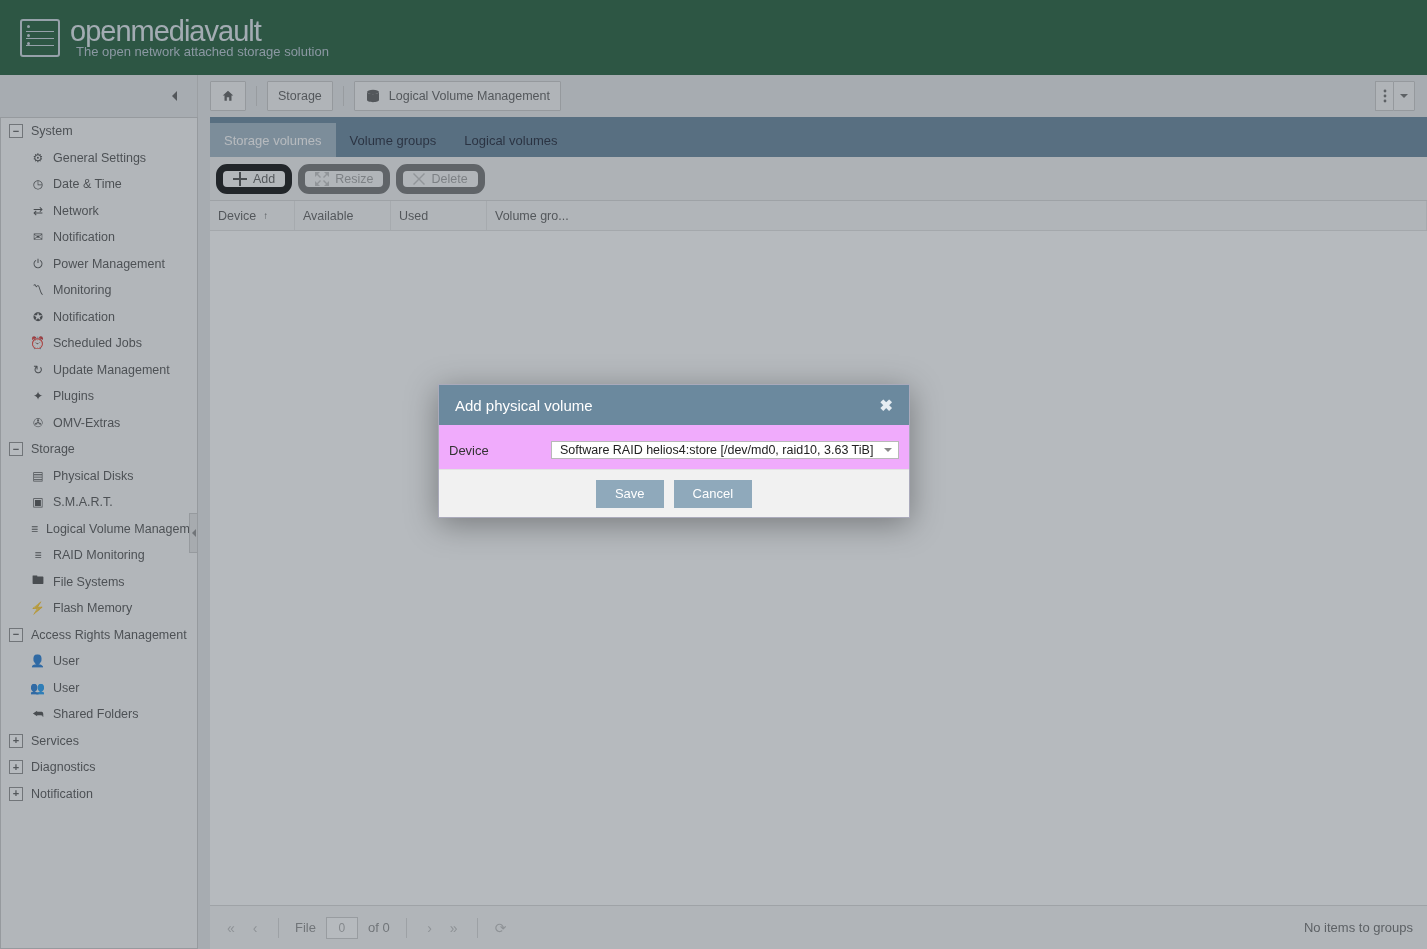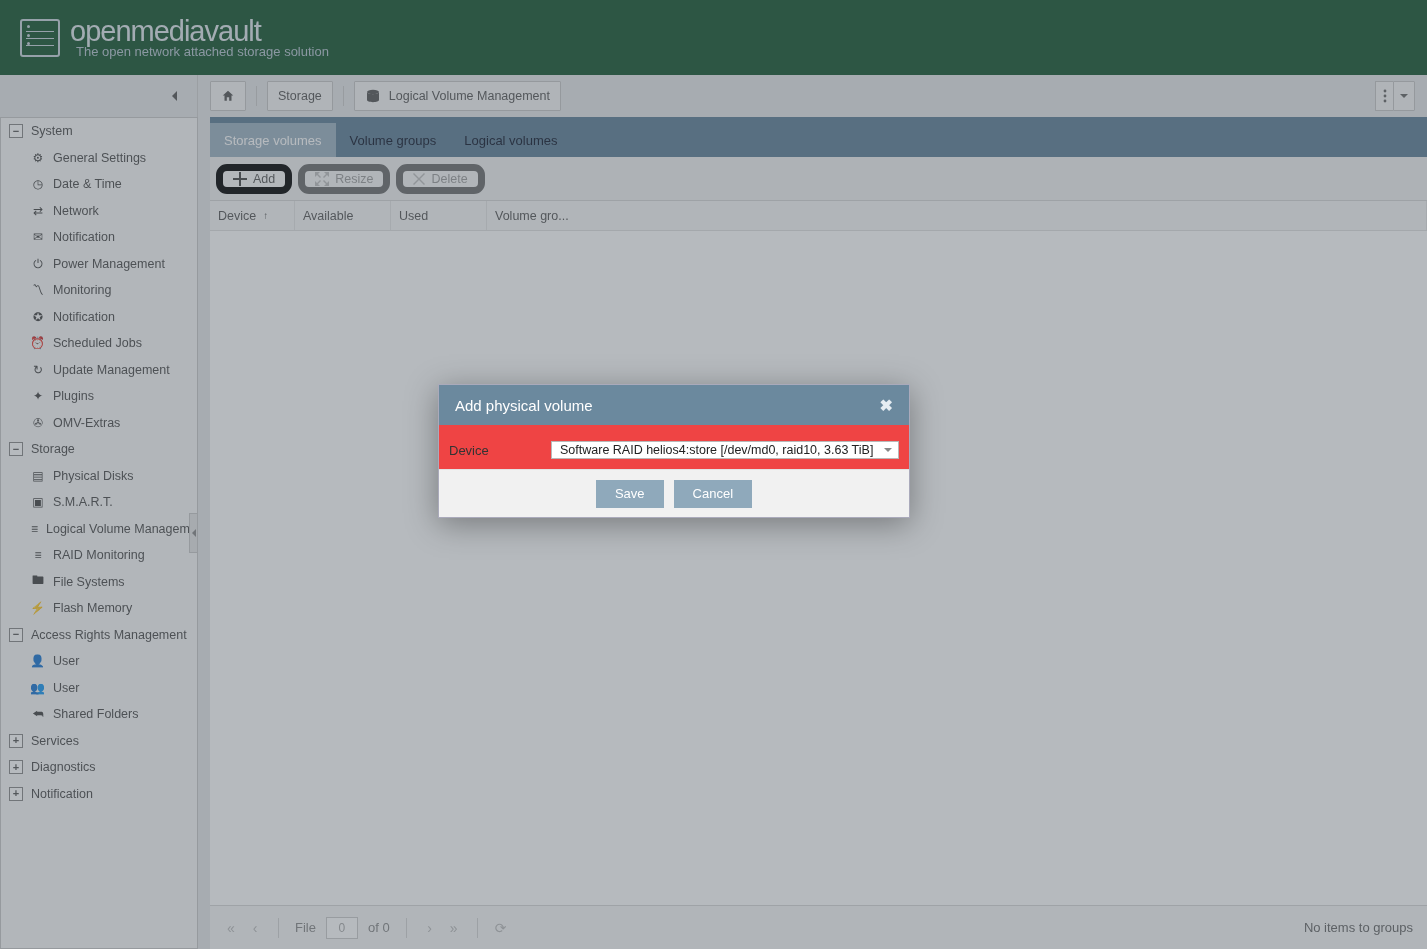--- a/index.html
+++ b/index.html
@@ -55,21 +55,21 @@
   .cols { height:30px; background:#f7f7f7; border-bottom:1px solid #e1e1e1; display:flex;}
   .col { border-right:1px solid #e4e4e4; display:flex; align-items:center; padding:0 8px; color:#555; font-size:12.5px;}
   .grid-body{position:absolute; top:114px; bottom:44px; left:0; right:0; background:#fff;}
   .pager { position:absolute; bottom:0; left:0; right:0; height:44px; border-top:1px solid #d8d8d8; background:#f7f7f7; display:flex; align-items:center; padding:0 14px; gap:10px; color:#888;}
   .pager .vs{width:1px;height:20px;background:#d4d4d4;margin:0 6px}
   .pg-num{width:32px;height:22px;border:1px solid #ccc;background:#fff;text-align:center;font-size:12px;color:#aaa}
   .pager .nav{width:14px;text-align:center;font-size:14px;color:#bbb}
   .pager .right{margin-left:auto;color:#666}
 
   
-  .dialog { position:absolute; z-index:100; left:438px; top:384px; width:472px; background:#ef4444; border:1px solid #aab; box-shadow:0 6px 30px rgba(0,0,0,.35); }
+  .dialog { position:absolute; z-index:100; left:438px; top:384px; width:472px; background:#f0abfc; border:1px solid #aab; box-shadow:0 6px 30px rgba(0,0,0,.35); }
   .dlg-title { height:40px; background:#6b899e; color:#fff; display:flex; align-items:center; padding:0 16px; font-size:15px;}
   .dlg-close{margin-left:auto; font-size:16px; color:#e6edf2; font-weight:bold;}
   .dlg-body{padding:16px 10px 10px; display:flex; align-items:center; gap:6px;}
   .dlg-label{width:96px;font-size:13px;color:#333}
   .combo{flex:1;height:18px;border:1px solid #b8b8b8;display:flex;align-items:center;padding:0 8px;font-size:12.5px;color:#222;position:relative;background:#fff}
   .combo .cd{position:absolute;right:6px;top:50%;transform:translateY(-50%);border-style:solid;border-width:4px 4px 0;border-color:#888 transparent transparent}
   .dlg-foot{height:48px;background:#f1f1f1;border-top:1px solid #e3e3e3;display:flex;align-items:center;justify-content:center;gap:10px}
   .dbtn{height:28px;padding:0 18px;background:#8fa9bb;border:1px solid #8fa9bb;color:#fff;font-size:13px;display:flex;align-items:center}
 
   svg{display:block}

